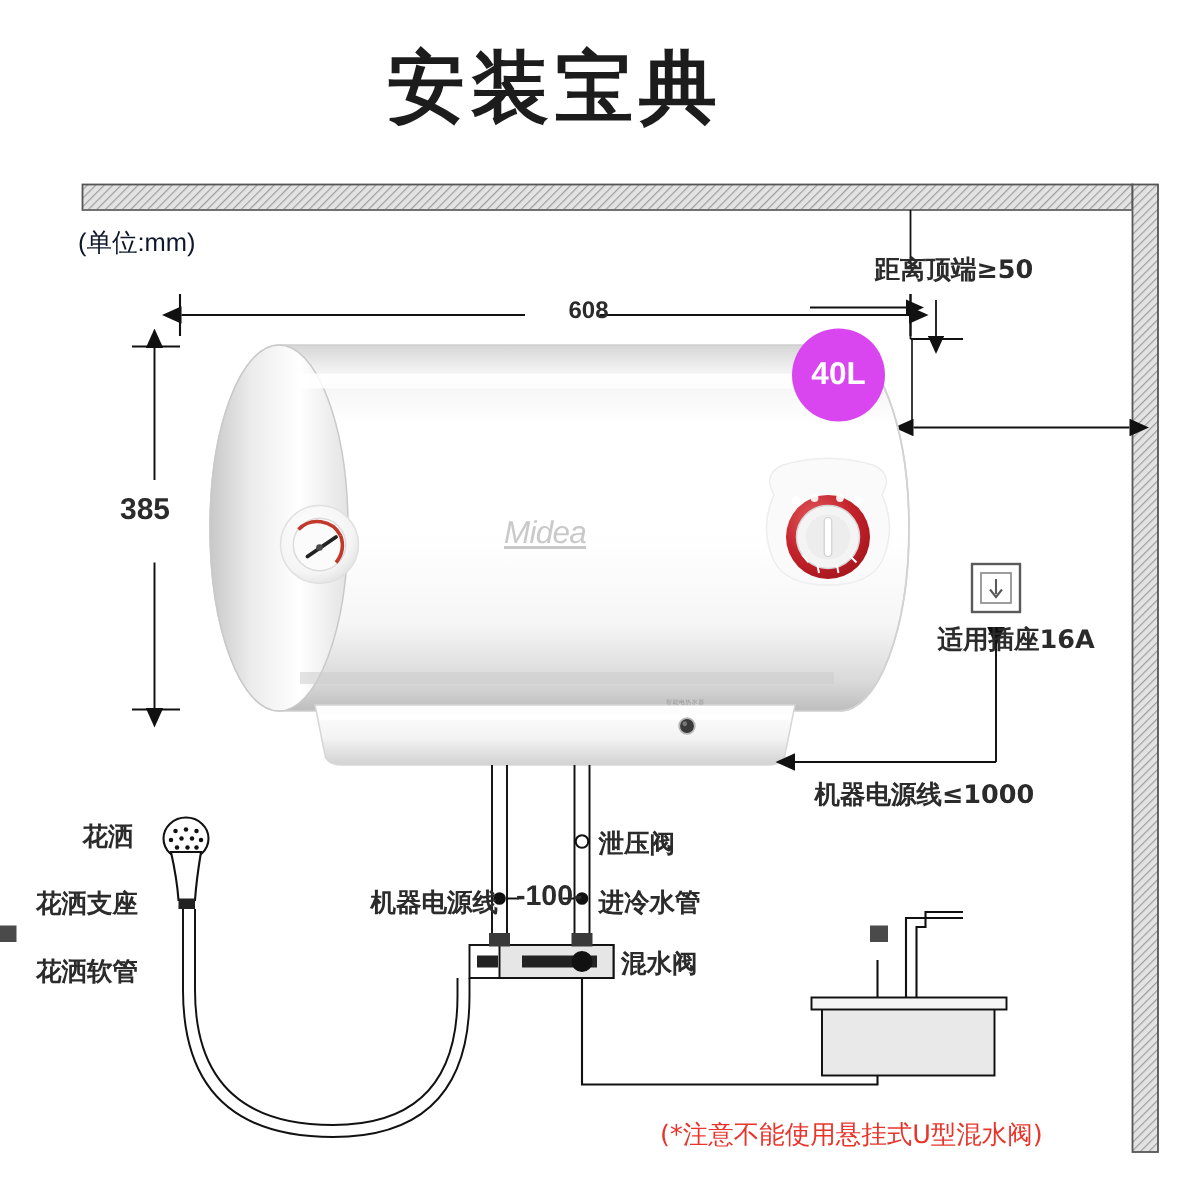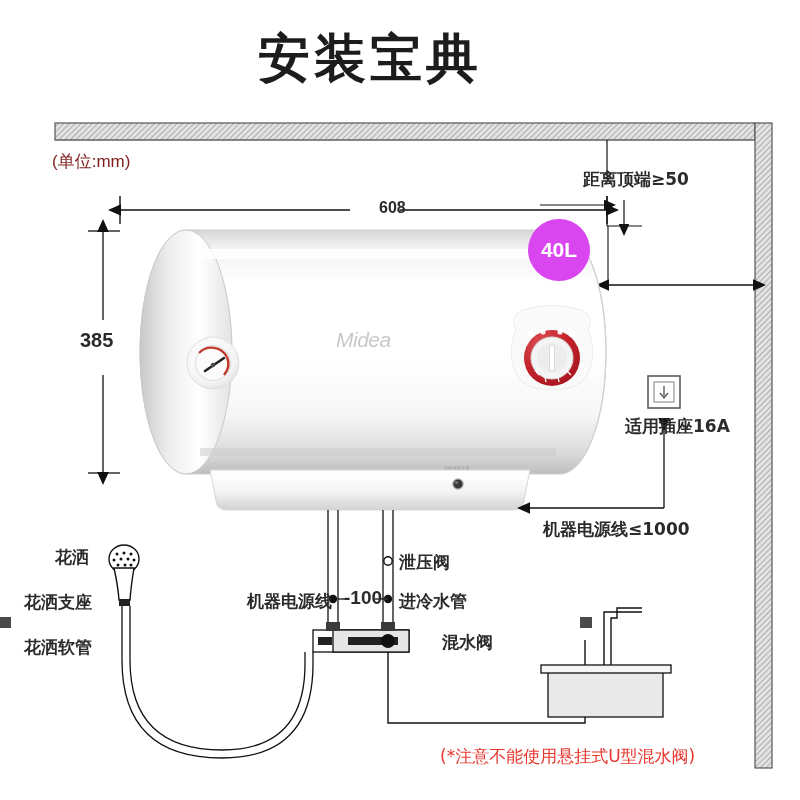--- a/index.html
+++ b/index.html
@@ -26,21 +26,21 @@
     font-weight: bold;
     letter-spacing: 4px;
     color: #1c1c1c;
     font-family: "DejaVu Sans", "Liberation Sans", sans-serif;
   }
   #unit-label {
     position: absolute;
     left: 52px;
     top: 150px;
     font-size: 17px;
-    color: #7f1d1d;
+    color: #0f172a;
   }
   .svg-layer {
     position: absolute;
     left: 0; top: 0;
     width: 800px; height: 800px;
   }
   .lbl {
     position: absolute;
     font-size: 17px;
     color: #2b2b2b;
@@ -80,26 +80,27 @@
     font-size: 21px;
     font-weight: bold;
     display: flex;
     align-items: center;
     justify-content: center;
     font-family: "Liberation Sans", sans-serif;
   }
   #midea-logo {
     position: absolute;
     left: 336px;
-    top: 328px;
+    top: 344px;
     font-size: 21px;
     color: #c9c9c9;
     font-style: italic;
     font-family: "Liberation Sans", sans-serif;
     letter-spacing: -0.5px;
+    text-decoration: underline;
   }
   #panel-mini-text {
     position: absolute;
     left: 444px;
     top: 465px;
     font-size: 4px;
     color: #9a9a9a;
     letter-spacing: 0.3px;
   }
 </style>
@@ -335,21 +336,21 @@
 
   <div class="lbl" style="left:625px; top:415px;">适用插座16A</div>
 
   <div class="lbl" style="left:55px; top:546px;">花洒</div>
   <div class="lbl" style="left:24px; top:591px;">花洒支座</div>
   <div class="lbl" style="left:24px; top:636px;">花洒软管</div>
 
   <div class="lbl" style="left:247px; top:590px;">机器电源线</div>
   <div class="lbl" style="left:399px; top:590px;">进冷水管</div>
   <div class="lbl" style="left:399px; top:551px;">泄压阀</div>
-  <div class="lbl" style="left:414px; top:631px;margin-left:28px;">混水阀</div>
+  <div class="lbl" style="left:414px; top:631px;">混水阀</div>
 
   <div id="badge-40l">40L</div>
   <div id="midea-logo">Midea</div>
   <div id="panel-mini-text">智能电热水器</div>
 
   <div class="warn" style="left:440px; top:745px;">(*注意不能使用悬挂式U型混水阀)</div>
 
 
 </div>
 

